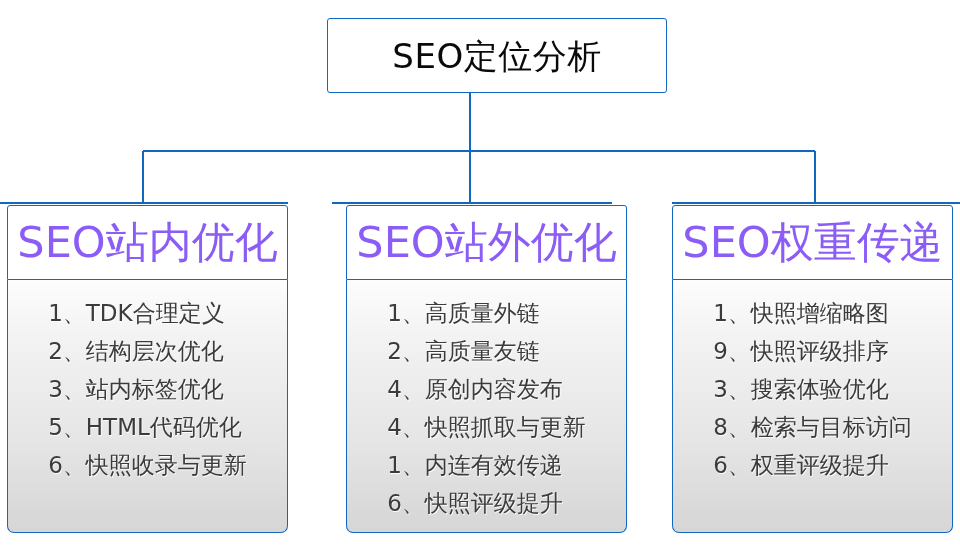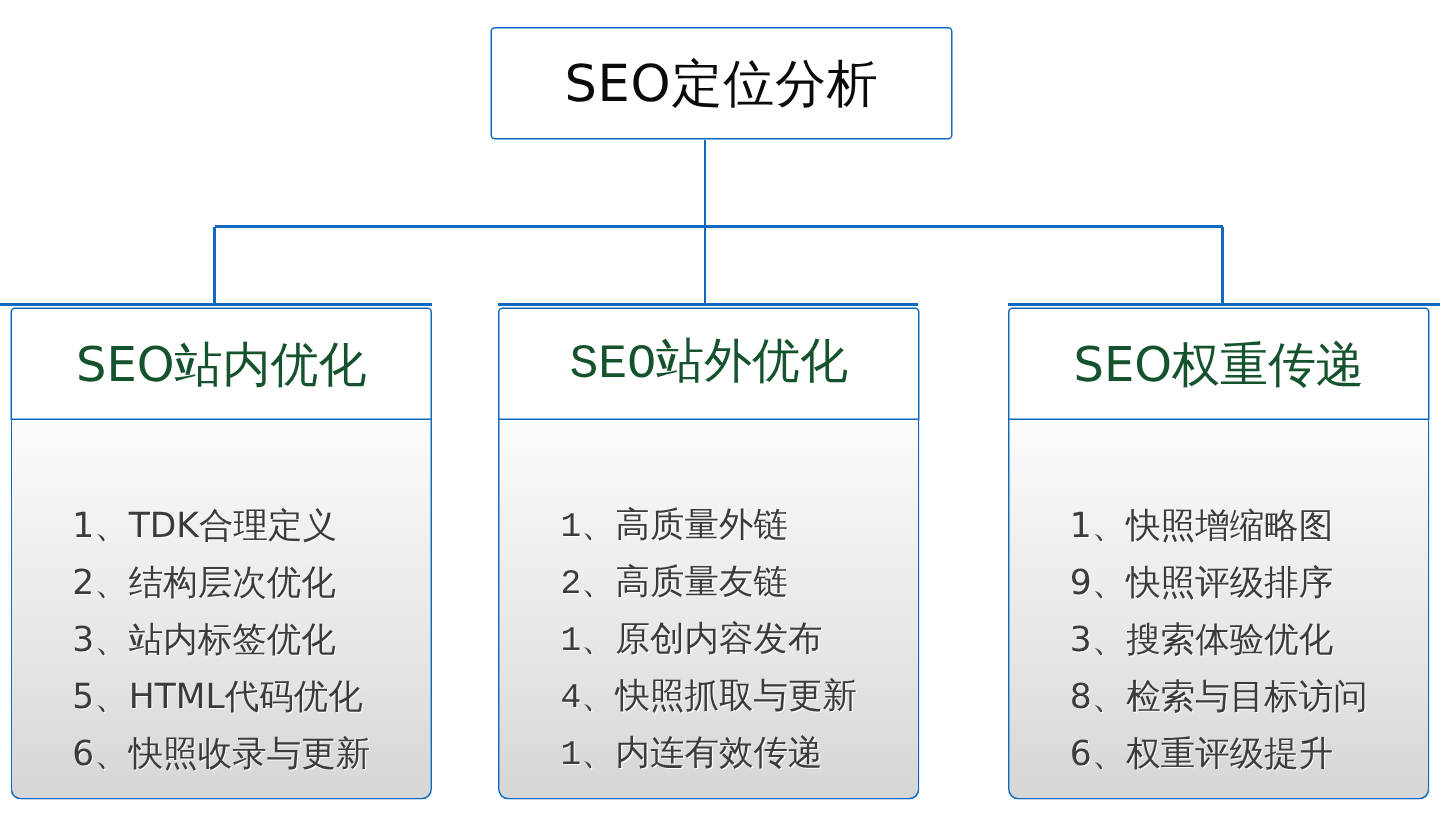--- a/index.html
+++ b/index.html
@@ -29,21 +29,21 @@
     width: 960px;
     height: 550px;
     pointer-events: none;
   }
 
   
   .root-box {
     position: absolute;
     left: 327px;
     top: 18px;
-    width: 308px;
+    width: 340px;
     height: 75px;
     box-sizing: border-box;
     border: 1.6px solid #1169bf;
     border-radius: 3px;
     background: #ffffff;
     display: flex;
     align-items: center;
     justify-content: center;
   }
   .root-title {
@@ -55,55 +55,55 @@
   }
 
   
   .branch {
     position: absolute;
     top: 205px;
     width: 281px;
     height: 328px;
   }
   .branch.col1 { left: 7px; }
-  .branch.col2 { left: 332px; font-family: Liberation Mono, monospace; }
+  .branch.col2 { left: 346px; }
   .branch.col3 { left: 672px; }
   .branch.col3 { width: 281px; }
 
   .branch-head {
     box-sizing: border-box;
     width: 100%;
     height: 75px;
     border: 1.6px solid #1169bf;
     border-radius: 3px 3px 0 0;
     background: #ffffff;
     display: flex;
     align-items: center;
     justify-content: center;
   }
   .branch-head-title {
-    font-size: 32px;
-    color: #14532d;
+    font-size: 43px;
+    color: #8b5cf6;
     line-height: 1;
     white-space: nowrap;
   }
 
   .branch-body {
     box-sizing: border-box;
     width: 100%;
     height: 253px;
     border: 1.6px solid #1169bf;
     border-top: none;
     border-radius: 0 0 7px 7px;
     background: linear-gradient(to bottom, #fdfdfd 0%, #f3f3f3 22%, #e6e6e6 62%, #d9d9d9 92%, #d6d6d6 100%);
     padding: 14px 0 10px 0;
     display: flex;
     flex-direction: column;
     align-items: center;
-    justify-content: flex-end;
+    justify-content: flex-start;
     overflow: hidden;
   }
   .branch-list {
     list-style: none;
     margin: 0;
     padding: 0;
   }
   .branch-list li {
     font-size: 23px;
     line-height: 38px;
@@ -154,23 +154,24 @@
   </div>
 
   <div class="branch col2">
     <div class="branch-head">
       <div class="branch-head-title">SEO站外优化</div>
     </div>
     <div class="branch-body">
       <ul class="branch-list">
         <li>1、高质量外链</li>
         <li>2、高质量友链</li>
-        <li>1、原创内容发布</li>
+        <li>4、原创内容发布</li>
         <li>4、快照抓取与更新</li>
         <li>1、内连有效传递</li>
+        <li>6、快照评级提升</li>
       </ul>
     </div>
   </div>
 
   <div class="branch col3">
     <div class="branch-head">
       <div class="branch-head-title">SEO权重传递</div>
     </div>
     <div class="branch-body">
       <ul class="branch-list">

